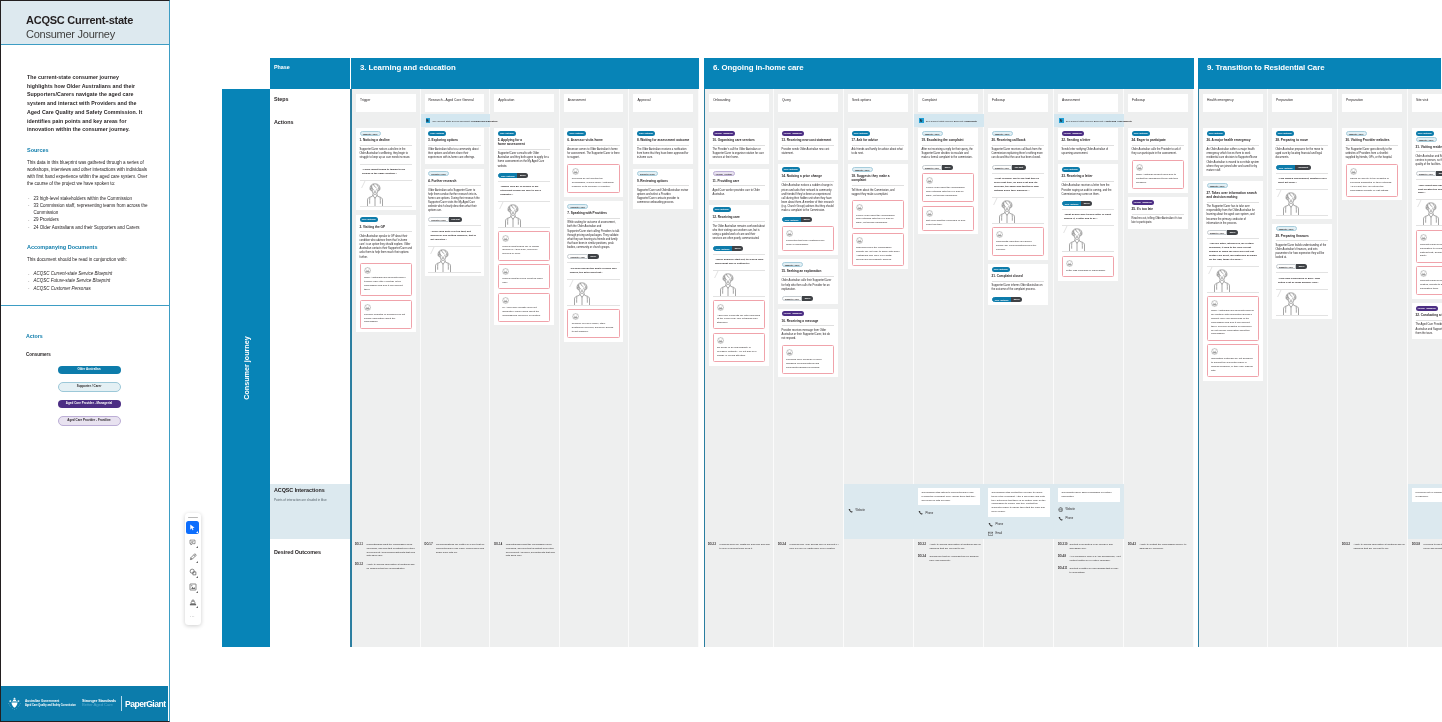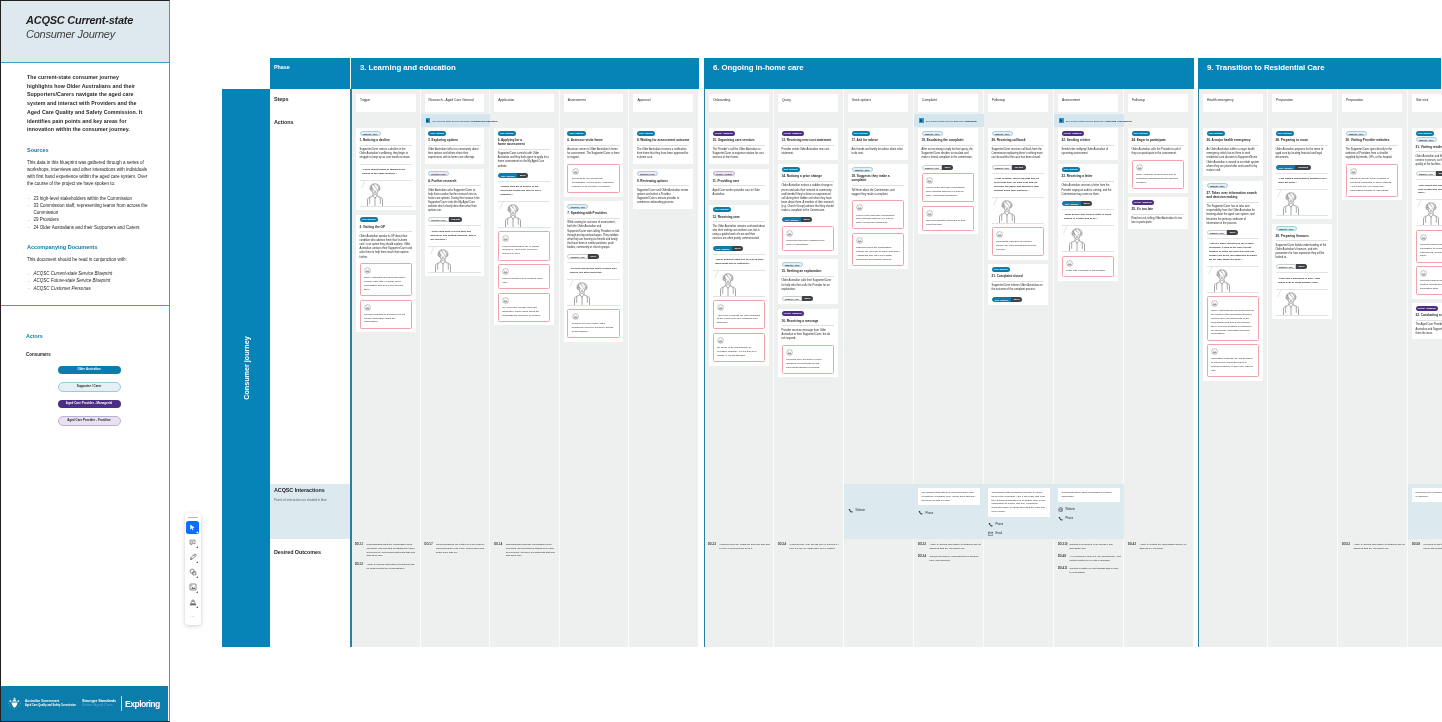--- a/index.html
+++ b/index.html
@@ -4,21 +4,21 @@
 <title>ACQSC Current-state Consumer Journey</title>
 <style>
   *{box-sizing:border-box;}
   html,body{margin:0;padding:0;}
   body{width:1442px;height:722px;overflow:hidden;
        font-family:"Liberation Sans",sans-serif;background:#ffffff;position:relative;}
 
   
   #leftpanel{position:absolute;left:0;top:0;width:170px;height:722px;background:#fff;
     border:1.4px solid #231f20;border-right:1.2px solid #3d9dc4;overflow:hidden;}
-  #lp-head{height:62px;background:#dde9ef;border-bottom:1.3px solid #3d9dc4;padding:13px 6px 0 25px;font-style:italic;}
+  #lp-head{height:44px;background:#dde9ef;border-bottom:1.3px solid #3d9dc4;padding:13px 6px 0 25px;}
   #lp-head .t1{font-size:11px;font-weight:bold;color:#231f20;letter-spacing:-0.25px;line-height:1.22;}
   #lp-head .t2{font-size:11px;font-weight:normal;color:#3f3f3e;letter-spacing:-0.25px;line-height:1.28;}
   #lp-body{position:absolute;left:26px;top:72px;width:125px;}
   .intro{font-size:5.25px;font-weight:bold;line-height:1.66;color:#231f20;letter-spacing:0.06px;width:119px;}
   .lph{font-size:5.5px;color:#0d7cab;font-weight:bold;margin:13px 0 6px;letter-spacing:-0.02px;}
   .lpp{font-size:4.55px;line-height:1.58;color:#231f20;margin:0;letter-spacing:-0.02px;}
   ul.lpl{margin:7px 0 0;padding:0;list-style:none;}
   ul.lpl li{font-size:4.55px;line-height:1.6;color:#231f20;position:relative;padding-left:6.5px;letter-spacing:-0.02px;}
   ul.lpl li:before{content:"\00b7";position:absolute;left:1px;top:-0.4px;font-size:5px;}
   ul.lpl li.it{font-style:italic;}
@@ -198,21 +198,21 @@
     </svg>    
       <div class="govtxt">
       <div class="g1">Australian Government</div>
       <div class="g2">Aged Care Quality and Safety Commission</div>
     </div>
     <div class="tag">
       <div class="s1">Stronger Standards</div>
       <div class="s2">Better Aged Care</div>
     </div>
     <div class="vline"></div>
-    <div class="pg">Exploring</div>
+    <div class="pg">PaperGiant</div>
   </div>
 </div>
 
 <div id="toolbar">
   <div class="grip"></div>
   <div class="tool active">
     <svg width="7" height="7" viewBox="0 0 24 24">
         <path d="M4.4 1.6 L4.4 19.4 L9.3 14.8 L12.3 21.8 L15.4 20.4 L12.4 13.6 L19.2 13.2 Z" fill="#ffffff"></path>
       </svg>
     <span class="corner"></span>

